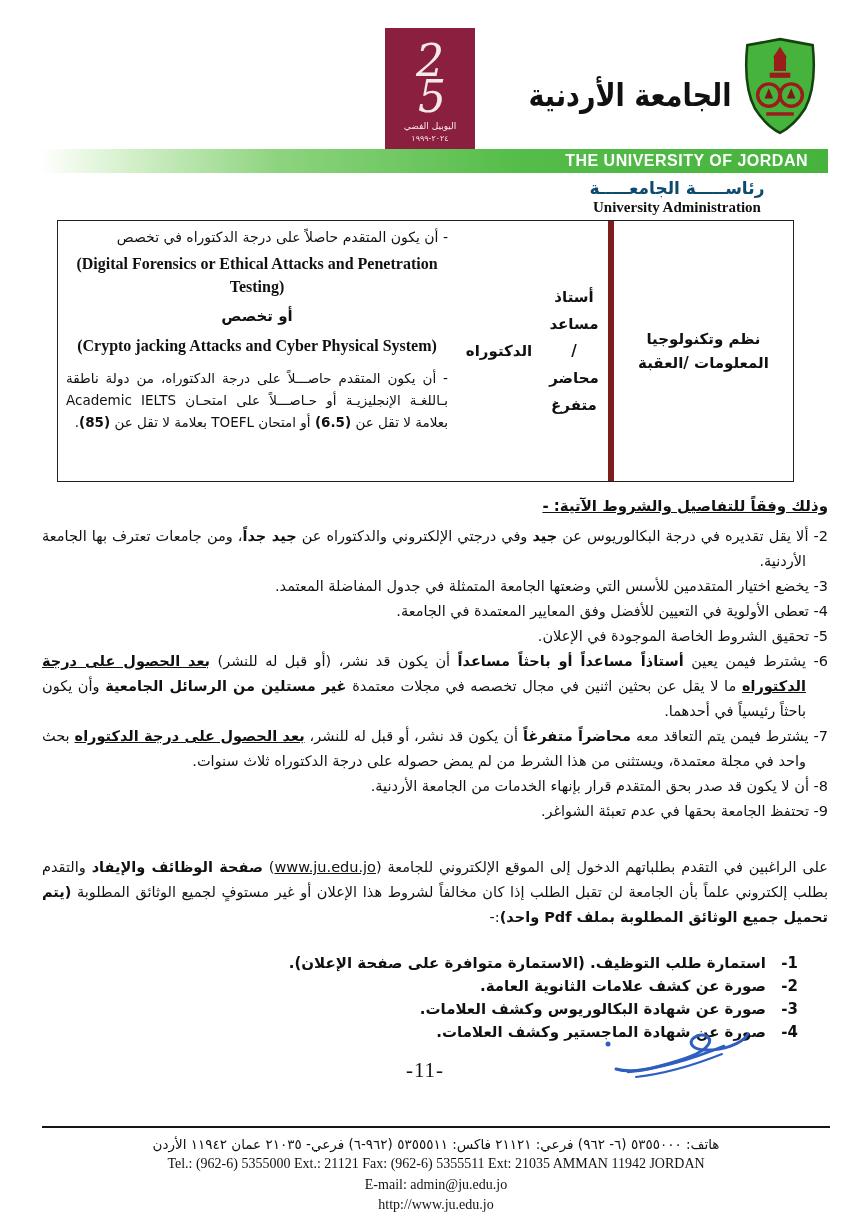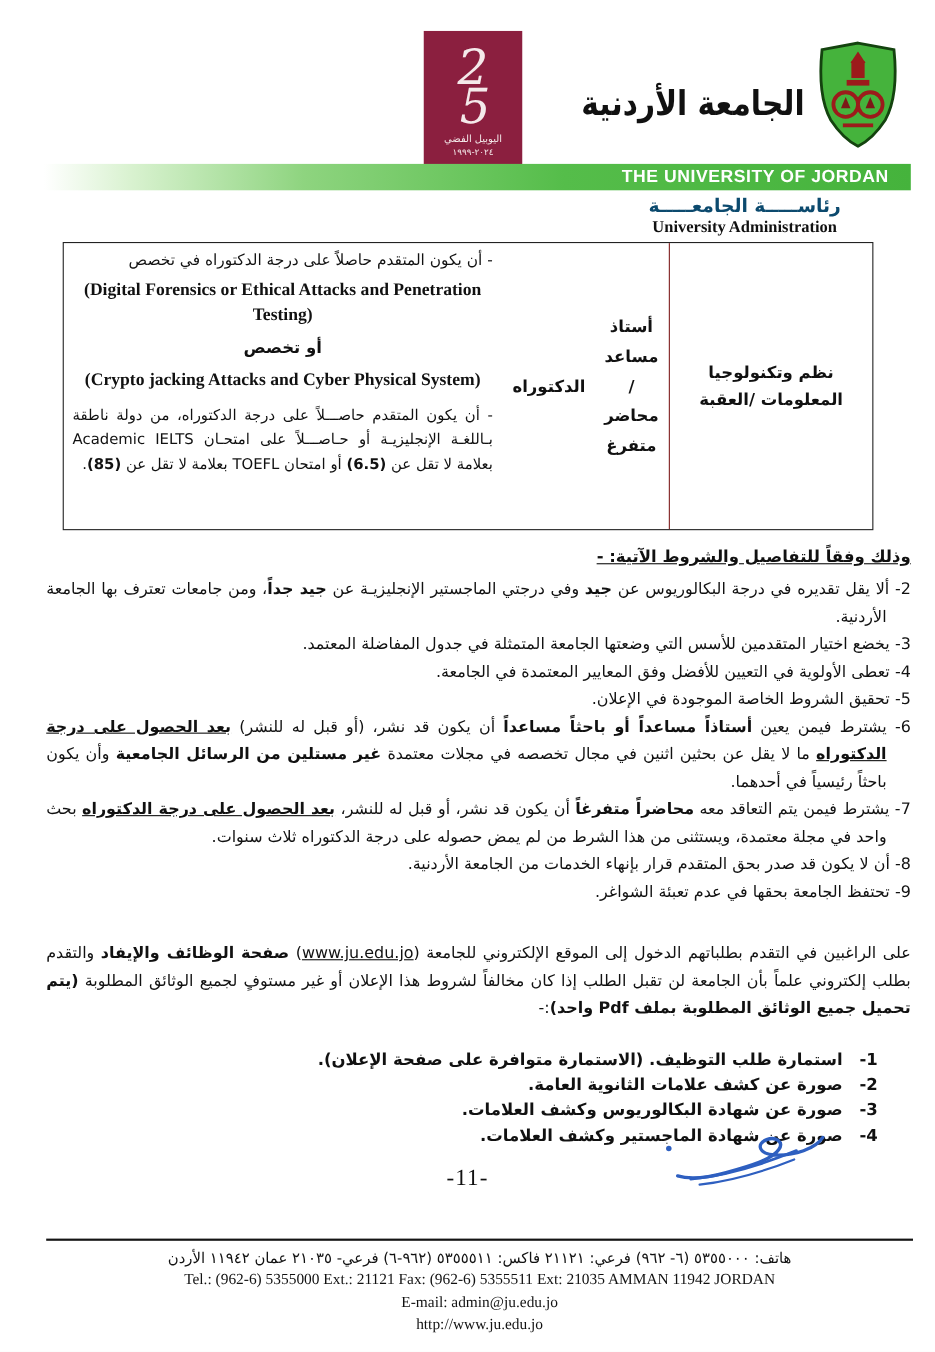--- a/index.html
+++ b/index.html
@@ -39,21 +39,21 @@
   .cell { border-inline-start:none; }
   .cell + .cell { border-left:none; }
   .pos-table .cell:nth-child(n+2) { }
   .c-dept  { width:185px; display:flex; align-items:center; justify-content:center;
              text-align:center; font-weight:700; font-size:15px; white-space:pre-line; line-height:1.6; }
   .c-rank  { width:68px; display:flex; align-items:center; justify-content:center;
              text-align:center; font-weight:700; font-size:15px; white-space:pre-line; line-height:1.8; }
   .c-deg   { width:82px; display:flex; align-items:center; justify-content:center;
              font-weight:700; font-size:15px; }
   .c-req   { flex:1; padding:8px 10px 8px 8px; direction:rtl; }
-  .c-rank, .c-deg, .c-dept { border-left:1px solid #7f1d1d; }
+  .c-rank, .c-deg, .c-dept { border-left:6px solid #7f1d1d; }
   .req-intro { font-size:14px; text-align:right; }
   .req-spec  { text-align:center; font-family:"Liberation Serif", serif; font-weight:700;
                font-size:16px; line-height:1.45; margin:7px 0; direction:ltr; }
   .req-or    { text-align:center; font-weight:700; font-size:15px; margin:9px 0; }
   .req-lang  { font-size:13.5px; text-align:justify; text-align-last:right; line-height:1.65; margin-top:9px; }
 
   
   .body-abs { position:absolute; direction:rtl; }
   .cond-title { right:22px; top:497px; font-size:15px; font-weight:700; text-decoration:underline; }
   .cond-list { right:22px; left:42px; top:524px; }
@@ -129,21 +129,21 @@
 Physical System)</div>
       <div class="req-lang"><span>- أن يكون المتقدم حاصـــلاً على درجة الدكتوراه، من دولة ناطقة بـاللغـة الإنجليزيـة أو حـاصـــلاً على امتحـان </span><span>Academic IELTS</span><span> بعلامة لا تقل عن </span><span class="b">(6.5)</span><span> أو امتحان </span><span>TOEFL</span><span> بعلامة لا تقل عن </span><span class="b">(85)</span><span>.</span></div>
     </div>
   </div>
 
   <div class="body-abs cond-title">وذلك وفقاً للتفاصيل والشروط الآتية: -</div>
 
   <div class="body-abs cond-list">
     <div class="cond">
       <span>2-</span>
-      <span><span>ألا يقل تقديره في درجة البكالوريوس عن </span><span class="b">جيد</span><span> وفي درجتي الماجستير الإنجليزيـة عن </span><span class="b">جيد جداً</span><span>، ومن جامعات تعترف بها الجامعة الأردنية.</span></span>
+      <span><span>ألا يقل تقديره في درجة البكالوريوس عن </span><span class="b">جيد</span><span> وفي درجتي الإلكتروني والدكتوراه عن </span><span class="b">جيد جداً</span><span>، ومن جامعات تعترف بها الجامعة الأردنية.</span></span>
     </div>
     <div class="cond">
       <span>3-</span>
       <span><span>يخضع اختيار المتقدمين للأسس التي وضعتها الجامعة المتمثلة في جدول المفاضلة المعتمد.</span></span>
     </div>
     <div class="cond">
       <span>4-</span>
       <span><span>تعطى الأولوية في التعيين للأفضل وفق المعايير المعتمدة في الجامعة.</span></span>
     </div>
     <div class="cond">

